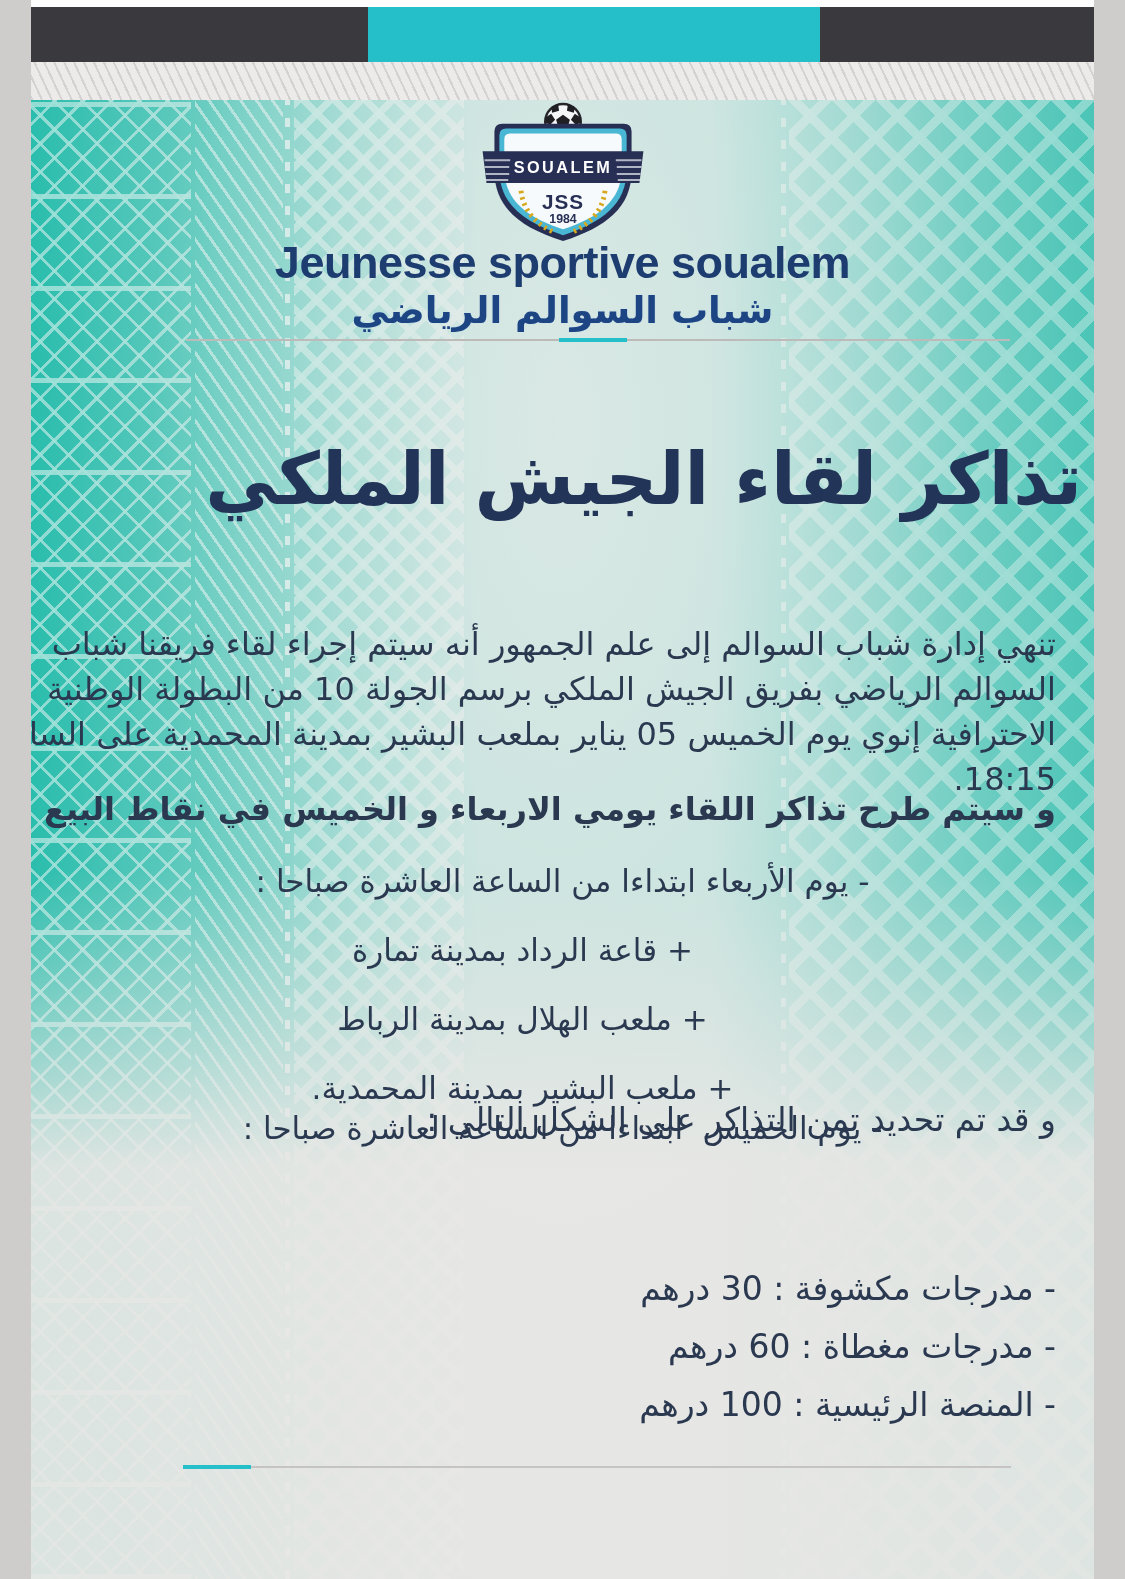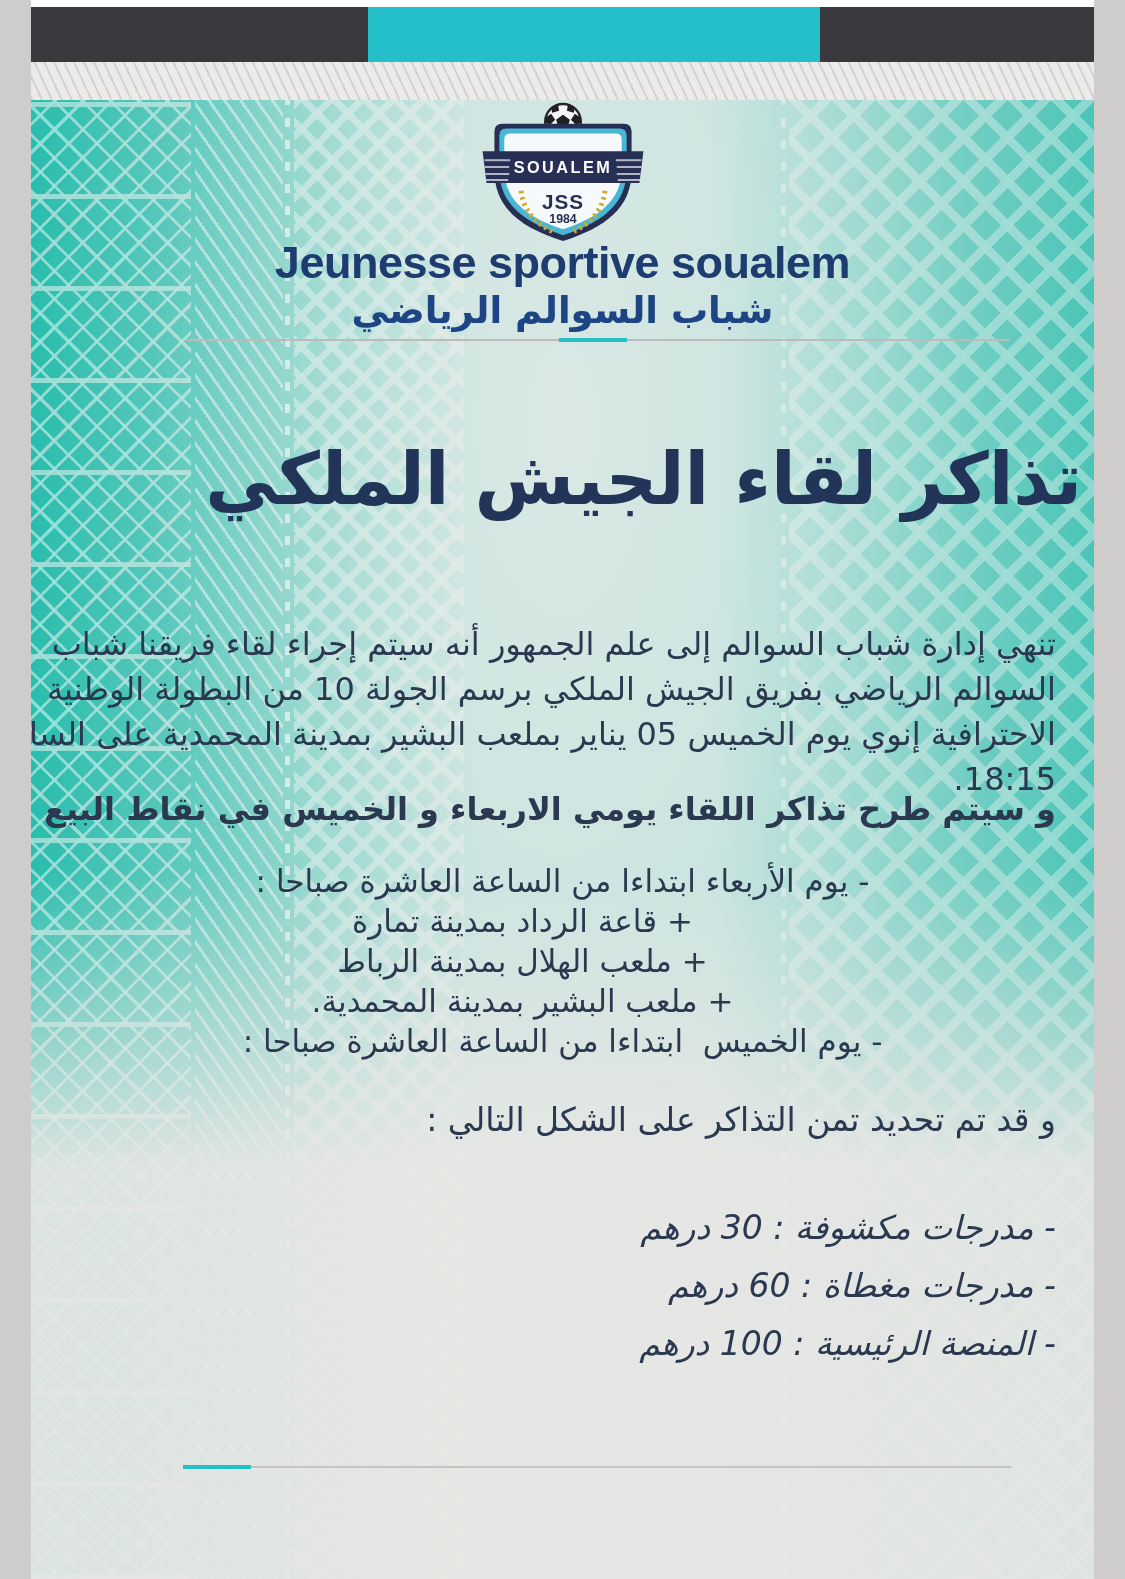--- a/index.html
+++ b/index.html
@@ -71,24 +71,24 @@
   
   .main-title{position:absolute;top:412px;left:20px;right:12px;text-align:right;direction:rtl;
     font-size:72px;font-weight:bold;color:var(--title-navy);line-height:135px;white-space:nowrap;}
   .rtl-block{position:absolute;left:38px;right:38px;direction:rtl;text-align:right;
     color:var(--body-text);}
   .rtl-block .line{white-space:pre;line-height:45px;font-size:32px;}
   .intro{top:606px;margin-top:16px;}
   .sales-intro{top:787px;font-weight:bold;}
   .sales-list{top:861px;}
   .sales-list .point{white-space:pre;font-size:31px;line-height:40px;text-align:center;}
-  .sales-list .point.venue{padding-right:80px;}
+  .sales-list .point.venue{padding-right:80px;margin-top:29px;}
   .pricing-intro{top:1097px;}
   .pricing-intro .line{font-size:33px;}
-  .price-list{top:1199px;font-style:italic;}
+  .price-list{top:1260px;}
   .price-list .price{white-space:pre;font-size:33px;line-height:58px;}
   .footer-sign{position:absolute;top:1486px;left:0;width:100%;text-align:center;direction:rtl;
     font-size:38px;color:#26334a;}
 </style>
 </head>
 <body>
 
 <div class="page">
 
   <div class="bg-pattern">

